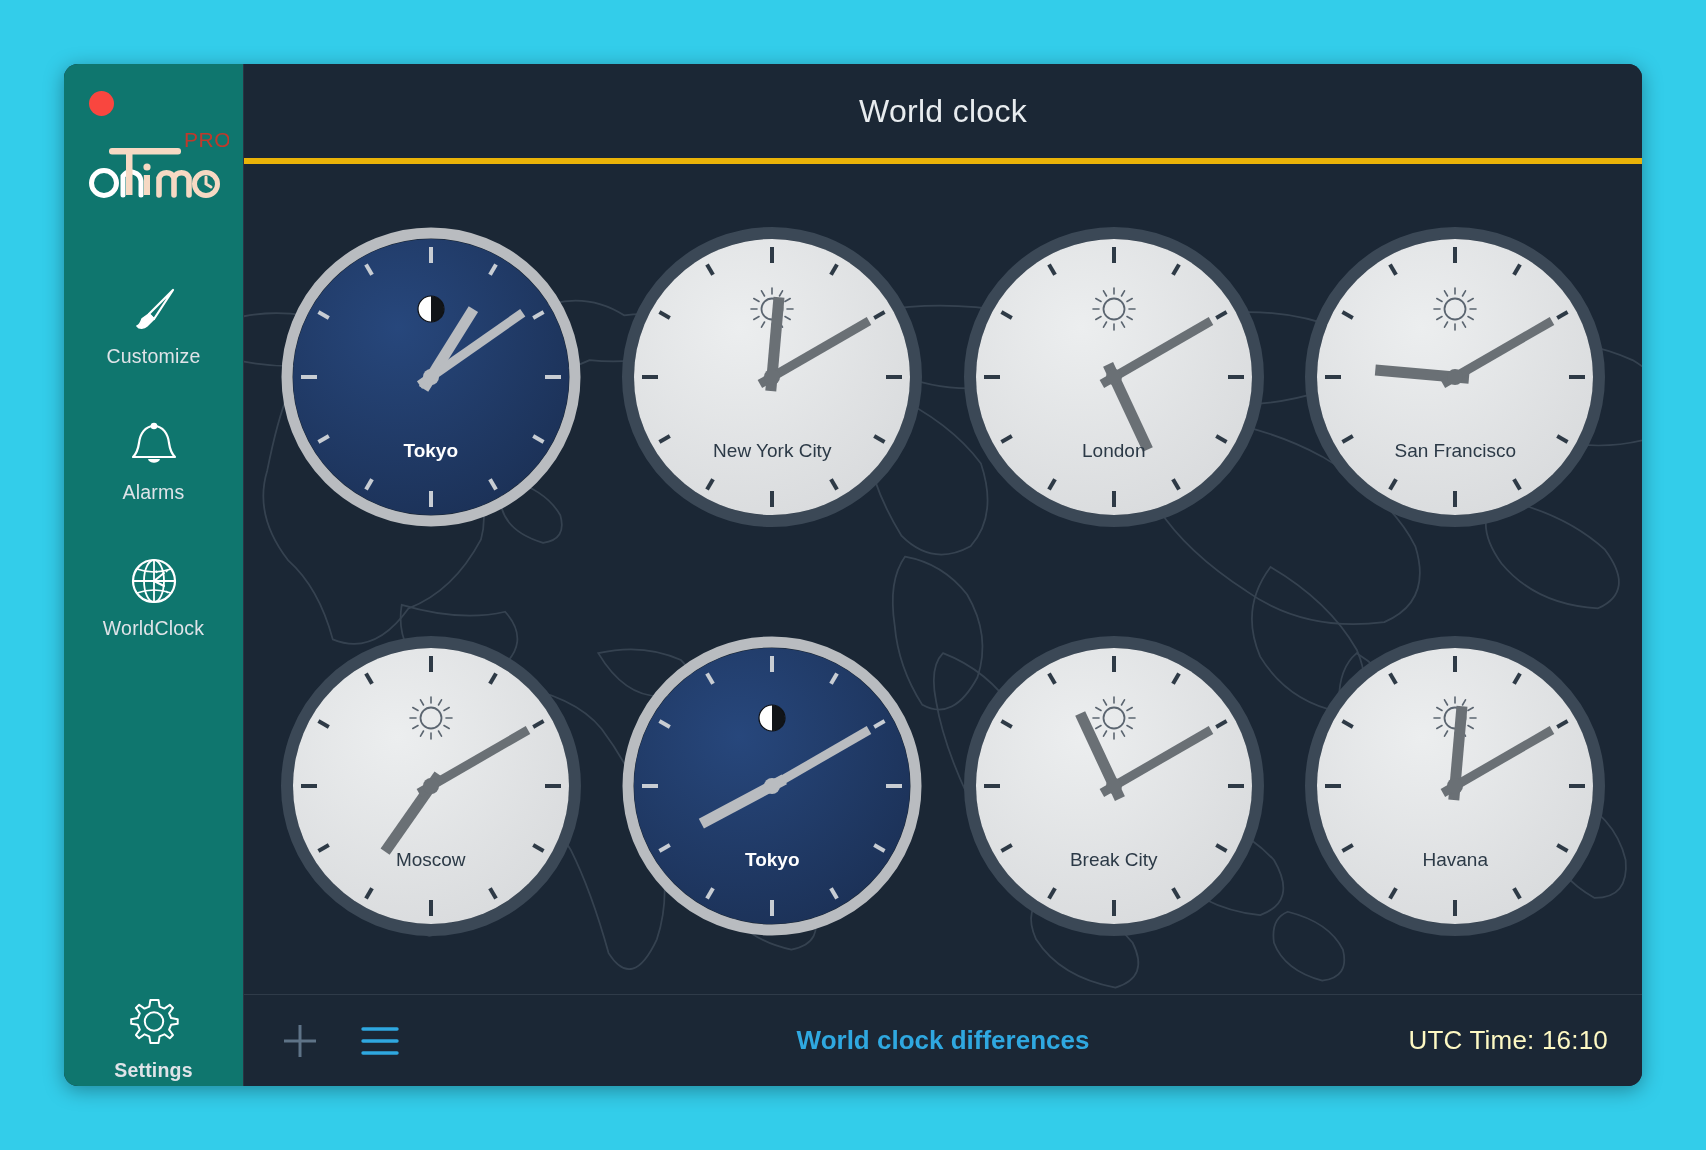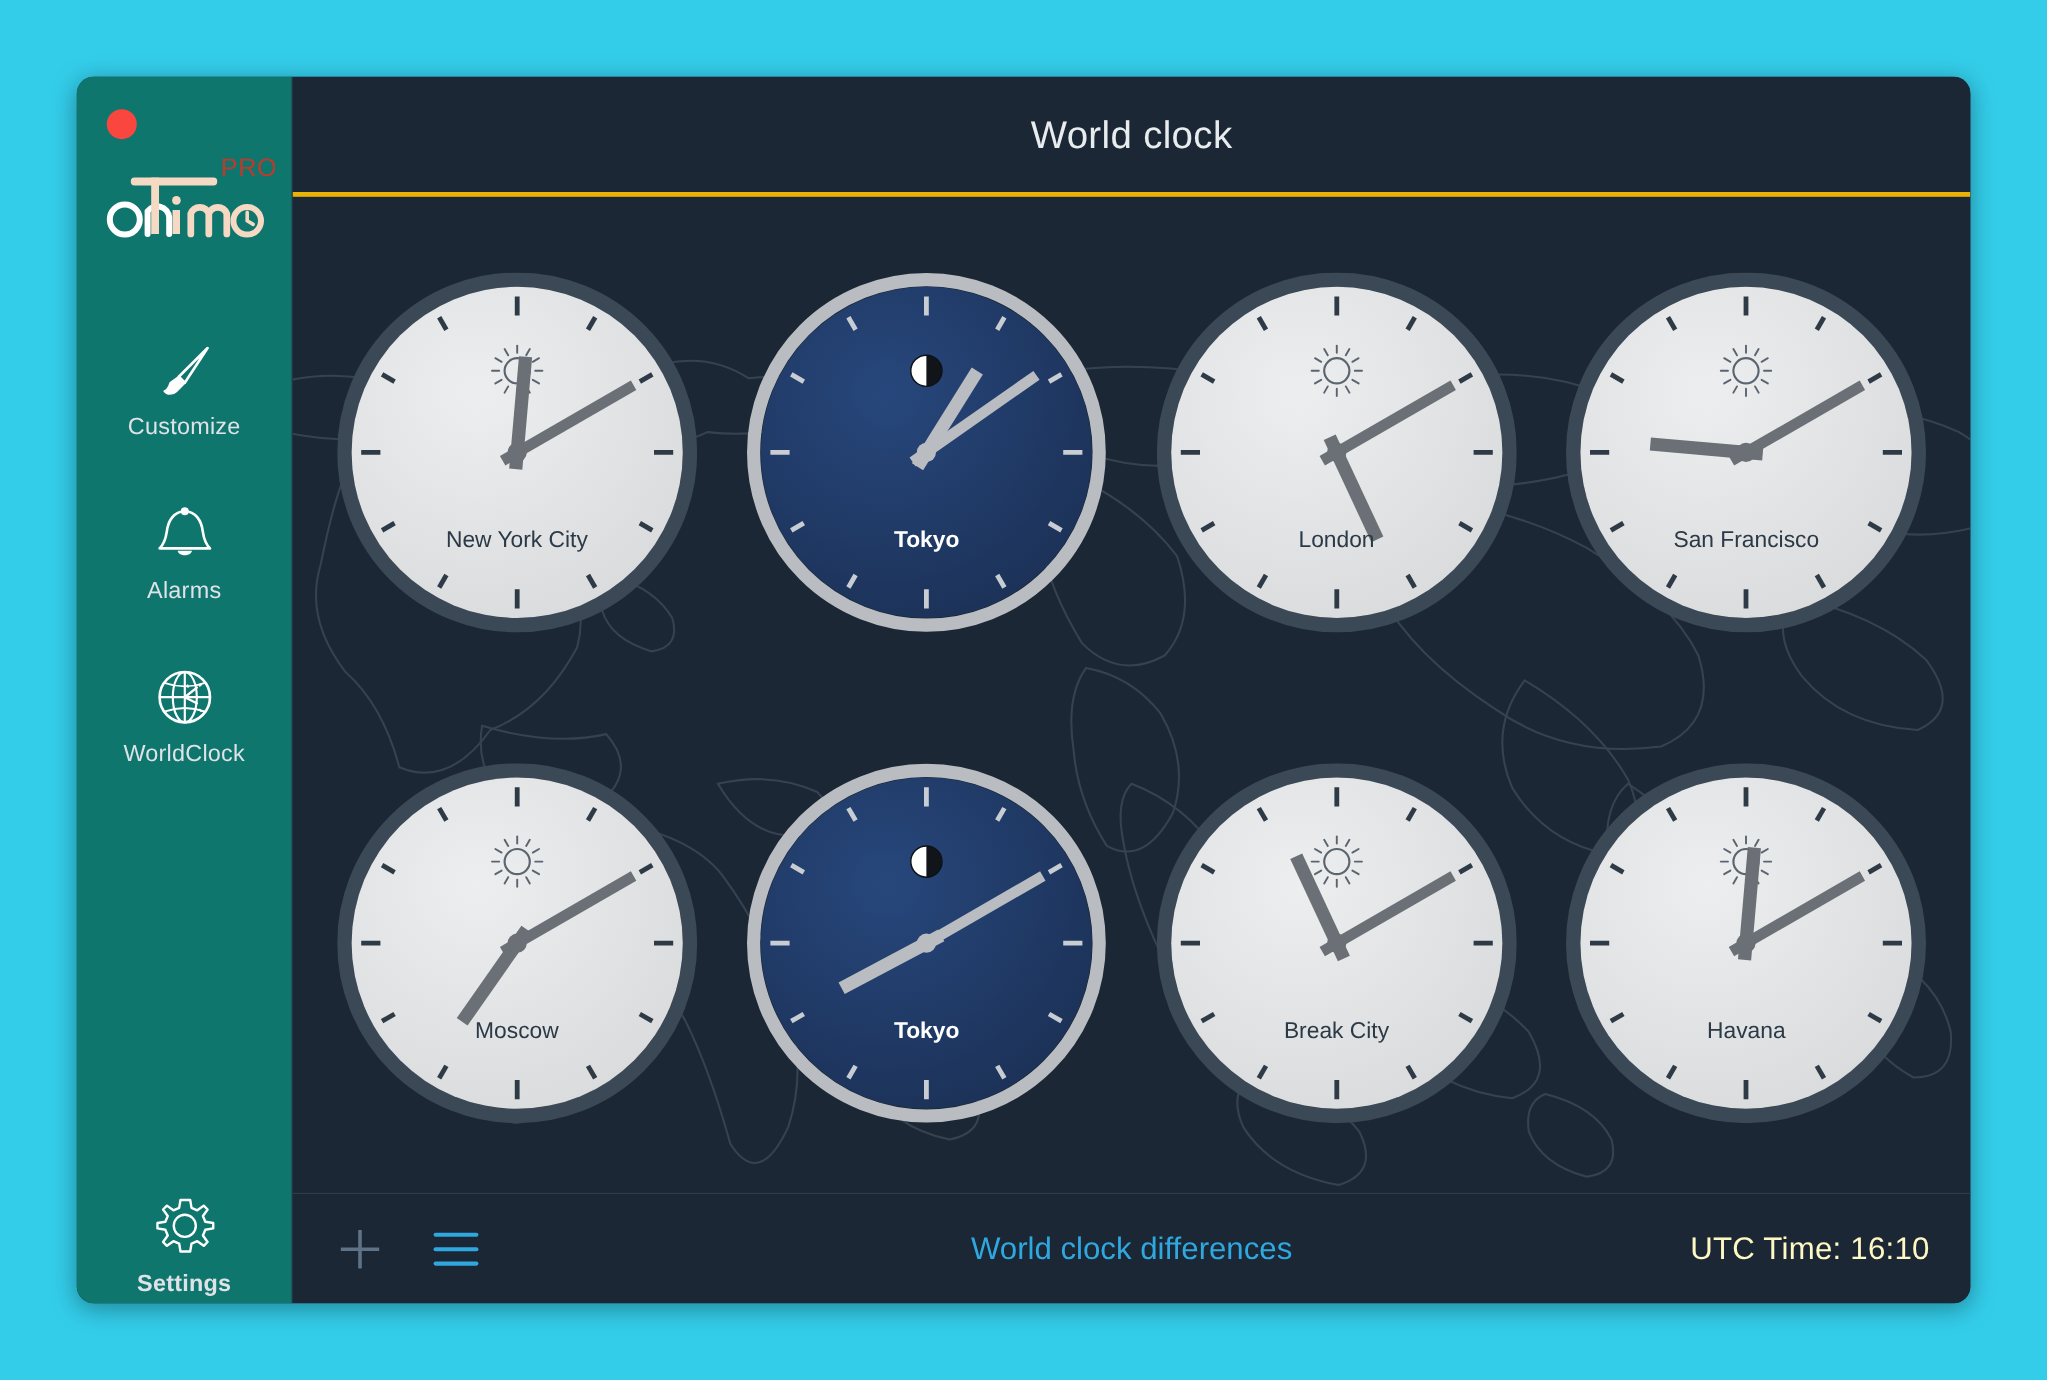--- a/index.html
+++ b/index.html
@@ -68,21 +68,21 @@
     background: #1b2735;
     display: flex;
     flex-direction: column;
   }
   #titlebar {
     height: 100px;
     flex: 0 0 100px;
     display: flex;
     align-items: center;
     justify-content: center;
-    border-bottom: 4px solid #eab308;
+    border-bottom: 6px solid #eab308;
     position: relative;
     z-index: 4;
   }
   #page-title {
     color: #e8ecef;
     font-size: 32px;
     font-weight: 400;
     letter-spacing: 0.3px;
   }
   #clock-area {
@@ -147,20 +147,21 @@
     position: absolute;
     left: 0; width: 100%;
     text-align: center;
     pointer-events: none;
   }
   #differences-link {
     color: #2fa8e0;
     font-size: 26px;
     cursor: pointer;
     pointer-events: auto;
+    font-weight: bold;
   }
   #footer-right {
     margin-left: auto;
     color: #fef9c3;
     font-size: 26px;
     letter-spacing: 0.2px;
   }
 </style>
 </head>
 <body>
@@ -278,20 +279,55 @@
           <path d="M180 420 q24 6 34 24 q6 18 -12 20 q-22 -6 -30 -24 q-4 -16 8 -20z"></path>
           <path d="M930 180 q26 8 34 28 q4 18 -14 20 q-24 -8 -30 -28 q-2 -16 10 -20z"></path>
           <path d="M560 440 q34 8 50 28 q10 20 -10 26 q-32 -6 -46 -28 q-8 -18 6 -26z"></path>
           <path d="M250 200 q20 6 28 20 q4 14 -10 16 q-20 -6 -24 -20 q-2 -12 6 -16z"></path>
           <path d="M700 450 q24 6 32 22 q4 16 -12 18 q-22 -6 -28 -22 q-2 -14 8 -18z"></path>
         </g>
       </svg>
 
       <div id="clock-grid">
           <div class="clock-cell">
+            <div class="clock night">
+              <svg viewBox="0 0 300 300">
+                <defs>
+                  <radialGradient id="fg0" cx="38%" cy="32%" r="78%">
+                    <stop offset="0%" stop-color="#27477c"></stop>
+                    <stop offset="100%" stop-color="#1b3055"></stop>
+                  </radialGradient>
+                </defs>
+                <circle cx="150" cy="150" r="144" fill="none" stroke="#b9bcc0" stroke-width="11"></circle>
+                <circle cx="150" cy="150" r="138" fill="url(#fg0)"></circle>
+                <line x1="150" y1="20" x2="150" y2="36" stroke="#c8cdd3" stroke-width="4" stroke-linecap="butt"></line>
+                <line x1="215" y1="37.41669750802298" x2="209" y2="47.80900235343624" stroke="#c8cdd3" stroke-width="4" stroke-linecap="butt"></line>
+                <line x1="262.58330249197707" y1="85.00000000000001" x2="252.19099764656377" y2="91" stroke="#c8cdd3" stroke-width="4" stroke-linecap="butt"></line>
+                <line x1="280" y1="150" x2="264" y2="150" stroke="#c8cdd3" stroke-width="4" stroke-linecap="butt"></line>
+                <line x1="262.58330249197707" y1="215" x2="252.19099764656377" y2="209" stroke="#c8cdd3" stroke-width="4" stroke-linecap="butt"></line>
+                <line x1="215" y1="262.583302491977" x2="209" y2="252.19099764656374" stroke="#c8cdd3" stroke-width="4" stroke-linecap="butt"></line>
+                <line x1="150" y1="280" x2="150" y2="264" stroke="#c8cdd3" stroke-width="4" stroke-linecap="butt"></line>
+                <line x1="85.00000000000003" y1="262.58330249197707" x2="91.00000000000003" y2="252.19099764656377" stroke="#c8cdd3" stroke-width="4" stroke-linecap="butt"></line>
+                <line x1="37.41669750802296" y1="215" x2="47.80900235343623" y2="209" stroke="#c8cdd3" stroke-width="4" stroke-linecap="butt"></line>
+                <line x1="20" y1="150.00000000000003" x2="36" y2="150" stroke="#c8cdd3" stroke-width="4" stroke-linecap="butt"></line>
+                <line x1="37.41669750802298" y1="84.99999999999999" x2="47.80900235343624" y2="90.99999999999999" stroke="#c8cdd3" stroke-width="4" stroke-linecap="butt"></line>
+                <line x1="84.99999999999994" y1="37.416697508023006" x2="90.99999999999994" y2="47.80900235343627" stroke="#c8cdd3" stroke-width="4" stroke-linecap="butt"></line>
+                <g>
+                  <circle cx="150" cy="82" r="13" fill="#ffffff"></circle>
+                  <path d="M 150 69 A 13 13 0 0 1 150 95 Z" fill="#111418"></path>
+                  <circle cx="150" cy="82" r="13" fill="none" stroke="#0d1014" stroke-width="1.2"></circle>
+                </g>
+                <line x1="142.58113030073514" y1="161.87267334618997" x2="192.3935411386564" y2="82.15615230748593" stroke="#b9bcc0" stroke-width="11" stroke-linecap="butt"></line>
+                <line x1="138.5318713799541" y1="158.03007010891466" x2="241.74502896036708" y2="85.75943912868284" stroke="#b9bcc0" stroke-width="9" stroke-linecap="butt"></line>
+                <circle cx="150" cy="150" r="8" fill="#b9bcc0"></circle>
+              </svg>
+              <div class="clock-name">Tokyo</div>
+            </div>
+          </div>
+          <div class="clock-cell">
             <div class="clock day">
               <svg viewBox="0 0 300 300">
                 <defs>
                   <radialGradient id="fg1" cx="38%" cy="32%" r="78%">
                     <stop offset="0%" stop-color="#eceeef"></stop>
                     <stop offset="100%" stop-color="#d8dadc"></stop>
                   </radialGradient>
                 </defs>
                 <circle cx="150" cy="150" r="144" fill="none" stroke="#3b4856" stroke-width="12"></circle>
                 <circle cx="150" cy="150" r="138" fill="url(#fg1)"></circle>
@@ -320,55 +356,20 @@
                   <line x1="142.5" y1="69.00961894323342" x2="139.5" y2="63.813466520526795" stroke="#5b6570" stroke-width="1.6" stroke-linecap="round"></line>
                   <line x1="150" y1="67" x2="150" y2="61" stroke="#5b6570" stroke-width="1.6" stroke-linecap="round"></line>
                   <line x1="157.5" y1="69.00961894323342" x2="160.5" y2="63.81346652052679" stroke="#5b6570" stroke-width="1.6" stroke-linecap="round"></line>
                   <line x1="162.99038105676658" y1="74.5" x2="168.1865334794732" y2="71.49999999999999" stroke="#5b6570" stroke-width="1.6" stroke-linecap="round"></line>
                 </g>
                 <line x1="148.77981960153278" y1="163.94672577328444" x2="156.97245941981265" y2="70.30442415266036" stroke="#6a7075" stroke-width="11" stroke-linecap="butt"></line>
                 <line x1="137.87564434701787" y1="157" x2="246.99484522385714" y2="94" stroke="#6a7075" stroke-width="9" stroke-linecap="butt"></line>
                 <circle cx="150" cy="150" r="8" fill="#6a7075"></circle>
               </svg>
               <div class="clock-name">New York City</div>
-            </div>
-          </div>
-          <div class="clock-cell">
-            <div class="clock night">
-              <svg viewBox="0 0 300 300">
-                <defs>
-                  <radialGradient id="fg0" cx="38%" cy="32%" r="78%">
-                    <stop offset="0%" stop-color="#27477c"></stop>
-                    <stop offset="100%" stop-color="#1b3055"></stop>
-                  </radialGradient>
-                </defs>
-                <circle cx="150" cy="150" r="144" fill="none" stroke="#b9bcc0" stroke-width="11"></circle>
-                <circle cx="150" cy="150" r="138" fill="url(#fg0)"></circle>
-                <line x1="150" y1="20" x2="150" y2="36" stroke="#c8cdd3" stroke-width="4" stroke-linecap="butt"></line>
-                <line x1="215" y1="37.41669750802298" x2="209" y2="47.80900235343624" stroke="#c8cdd3" stroke-width="4" stroke-linecap="butt"></line>
-                <line x1="262.58330249197707" y1="85.00000000000001" x2="252.19099764656377" y2="91" stroke="#c8cdd3" stroke-width="4" stroke-linecap="butt"></line>
-                <line x1="280" y1="150" x2="264" y2="150" stroke="#c8cdd3" stroke-width="4" stroke-linecap="butt"></line>
-                <line x1="262.58330249197707" y1="215" x2="252.19099764656377" y2="209" stroke="#c8cdd3" stroke-width="4" stroke-linecap="butt"></line>
-                <line x1="215" y1="262.583302491977" x2="209" y2="252.19099764656374" stroke="#c8cdd3" stroke-width="4" stroke-linecap="butt"></line>
-                <line x1="150" y1="280" x2="150" y2="264" stroke="#c8cdd3" stroke-width="4" stroke-linecap="butt"></line>
-                <line x1="85.00000000000003" y1="262.58330249197707" x2="91.00000000000003" y2="252.19099764656377" stroke="#c8cdd3" stroke-width="4" stroke-linecap="butt"></line>
-                <line x1="37.41669750802296" y1="215" x2="47.80900235343623" y2="209" stroke="#c8cdd3" stroke-width="4" stroke-linecap="butt"></line>
-                <line x1="20" y1="150.00000000000003" x2="36" y2="150" stroke="#c8cdd3" stroke-width="4" stroke-linecap="butt"></line>
-                <line x1="37.41669750802298" y1="84.99999999999999" x2="47.80900235343624" y2="90.99999999999999" stroke="#c8cdd3" stroke-width="4" stroke-linecap="butt"></line>
-                <line x1="84.99999999999994" y1="37.416697508023006" x2="90.99999999999994" y2="47.80900235343627" stroke="#c8cdd3" stroke-width="4" stroke-linecap="butt"></line>
-                <g>
-                  <circle cx="150" cy="82" r="13" fill="#ffffff"></circle>
-                  <path d="M 150 69 A 13 13 0 0 1 150 95 Z" fill="#111418"></path>
-                  <circle cx="150" cy="82" r="13" fill="none" stroke="#0d1014" stroke-width="1.2"></circle>
-                </g>
-                <line x1="142.58113030073514" y1="161.87267334618997" x2="192.3935411386564" y2="82.15615230748593" stroke="#b9bcc0" stroke-width="11" stroke-linecap="butt"></line>
-                <line x1="138.5318713799541" y1="158.03007010891466" x2="241.74502896036708" y2="85.75943912868284" stroke="#b9bcc0" stroke-width="9" stroke-linecap="butt"></line>
-                <circle cx="150" cy="150" r="8" fill="#b9bcc0"></circle>
-              </svg>
-              <div class="clock-name">Tokyo</div>
             </div>
           </div>
           <div class="clock-cell">
             <div class="clock day">
               <svg viewBox="0 0 300 300">
                 <defs>
                   <radialGradient id="fg2" cx="38%" cy="32%" r="78%">
                     <stop offset="0%" stop-color="#eceeef"></stop>
                     <stop offset="100%" stop-color="#d8dadc"></stop>
                   </radialGradient>

